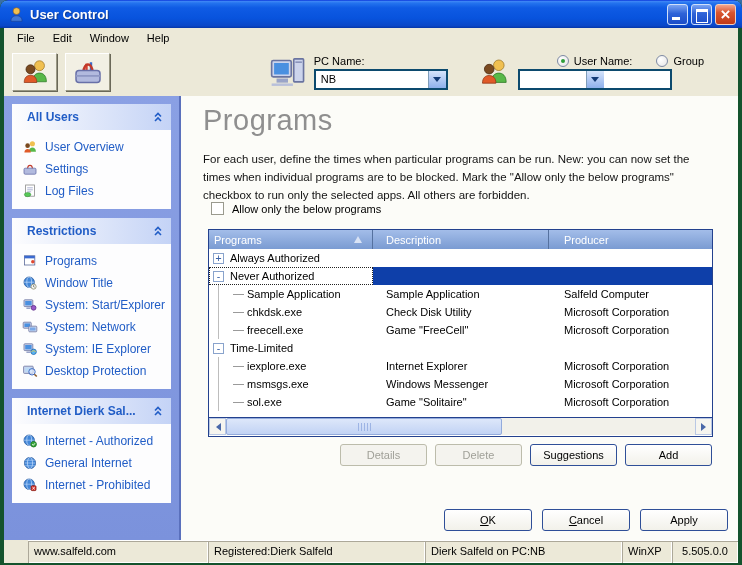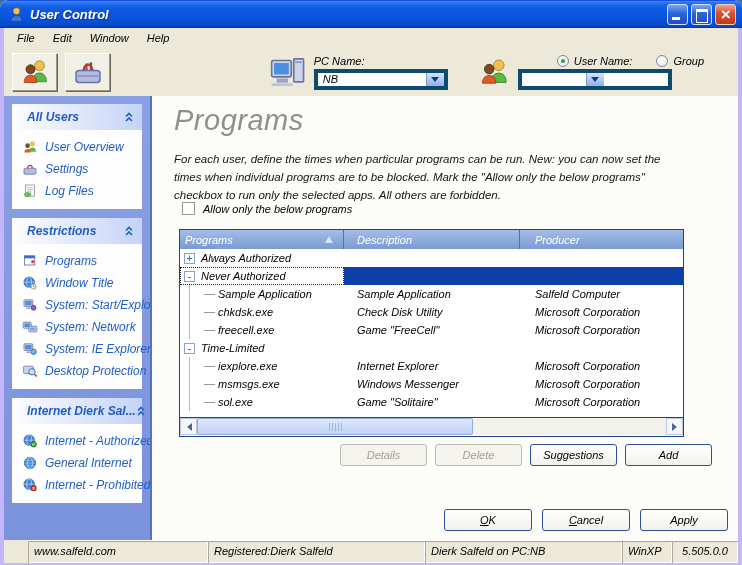--- a/index.html
+++ b/index.html
@@ -1,20 +1,20 @@
 <!DOCTYPE html>
 <html><head>
 <meta charset="utf-8">
 <style>
   * { margin:0; padding:0; box-sizing:border-box; }
   html,body { background:#3a6ea5; }
   body { font-family:"Liberation Sans", sans-serif; }
 
-  .window { width:742px; height:565px; position:relative; background:#c4b5fd;
-            border-radius:8px 8px 0 0; overflow:hidden;font-style:italic; }
+  .window { width:742px; height:565px; position:relative; background:#14532d;
+            border-radius:8px 8px 0 0; overflow:hidden; }
 
   
   .titlebar { height:28px; display:flex; align-items:center; padding:0 6px 0 8px;
     background:linear-gradient(180deg,#0831d9 0%,#3c85f5 5%,#2473ee 11%,#0f5be4 28%,#0853dd 65%,#0a47c8 92%,#0636a8 100%);
     border-radius:8px 8px 0 0; }
   .titlebar .app-icon { width:17px; height:17px; margin-right:5px; }
   .titlebar .title { color:#fff; font-size:13px; font-weight:bold;
     text-shadow:1px 1px 1px #123a8c; flex:1; }
   .winbtn { width:21px; height:21px; margin-left:3px; border-radius:3px;
     border:1px solid #cfe0fa; position:relative; cursor:default;
@@ -41,33 +41,33 @@
   .tb-spacer { flex:1; }
   .device-icon { width:36px; height:34px; margin-right:8px; }
   .combo-group { display:flex; flex-direction:column; justify-content:space-between; }
   .combo-label { font-size:11px; margin-bottom:2px; }
   .radio-row { display:flex; align-items:center; font-size:11px; margin-bottom:2px; gap:5px;margin-left:39px; }
   .radio { width:12px; height:12px; border-radius:50%; border:1px solid #7e8aa4;
     background:radial-gradient(circle at 35% 35%, #fff, #e3e3e3); position:relative; }
   .radio.sel::after { content:""; position:absolute; left:3px; top:3px; width:4px; height:4px;
     border-radius:50%; background:#2f9e39; }
   .radio-gap { width:14px; }
-  .combo { height:21px; border:4px solid #0c4a6e; background:#fff; display:flex; align-items:center; }
+  .combo { height:21px; border:2px solid #0c4a6e; background:#fff; display:flex; align-items:center; }
   .combo .val { flex:1; font-size:11px; padding:0 5px; white-space:nowrap; overflow:hidden; }
   .combo .drop { width:18px; height:100%; border-left:1px solid #7f9db9;
     background:linear-gradient(#d6e4fb,#8eb0ec); display:flex; align-items:center; justify-content:center; }
   .combo .drop::after { content:""; border:4px solid transparent; border-top:5px solid #123a75; margin-top:5px; }
   .combo.pc { width:134px; }
   .combo.user { width:154px;flex-direction:column; }
 
   
   .workarea { height:444px; display:flex; }
 
   
-  .sidebar { width:148px; background:linear-gradient(180deg,#8aa0e4,#7b92dc);
+  .sidebar { width:177px; background:linear-gradient(180deg,#8aa0e4,#7b92dc);
     border-right:2px solid #5a70bc; padding-top:8px; overflow:hidden; }
   .panel { margin:0 8px 9px 8px; background:#fdfdfe; }
   .panel-header { height:26px; display:flex; align-items:center; justify-content:space-between;
     padding:0 8px 0 15px; background:linear-gradient(90deg,#fdfdfe,#c4d3f6);
     font-size:12px; font-weight:bold; color:#215dc6; cursor:pointer; white-space:nowrap; }
   .panel-items { padding:6px 2px 7px 8px; }
   .p-item { display:flex; align-items:center; gap:7px; padding:3px 2px; font-size:12px;
     color:#215dc6; cursor:pointer; white-space:nowrap; }
   .p-item svg { width:16px; height:16px; flex:none; }
   .chevrons { flex:none; }

